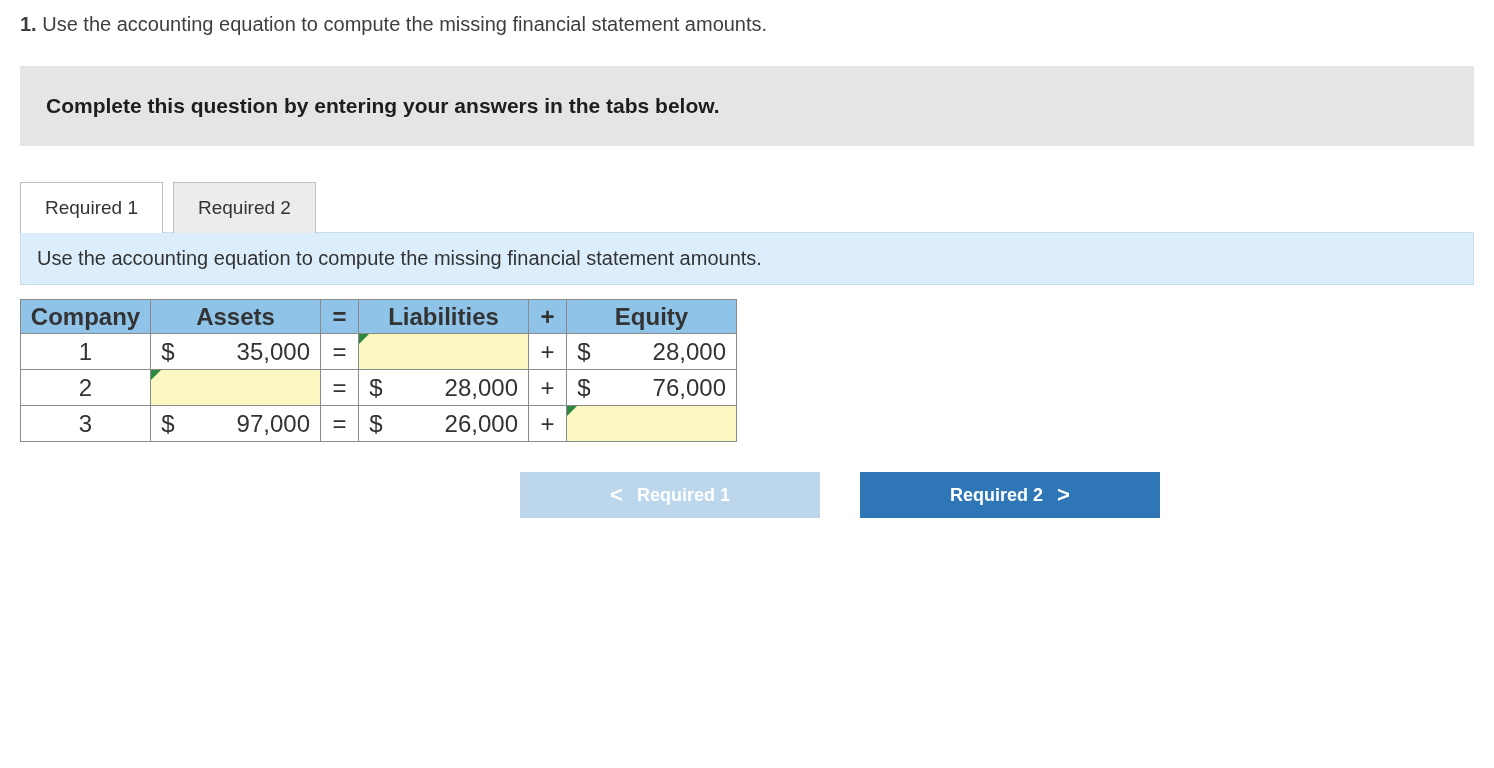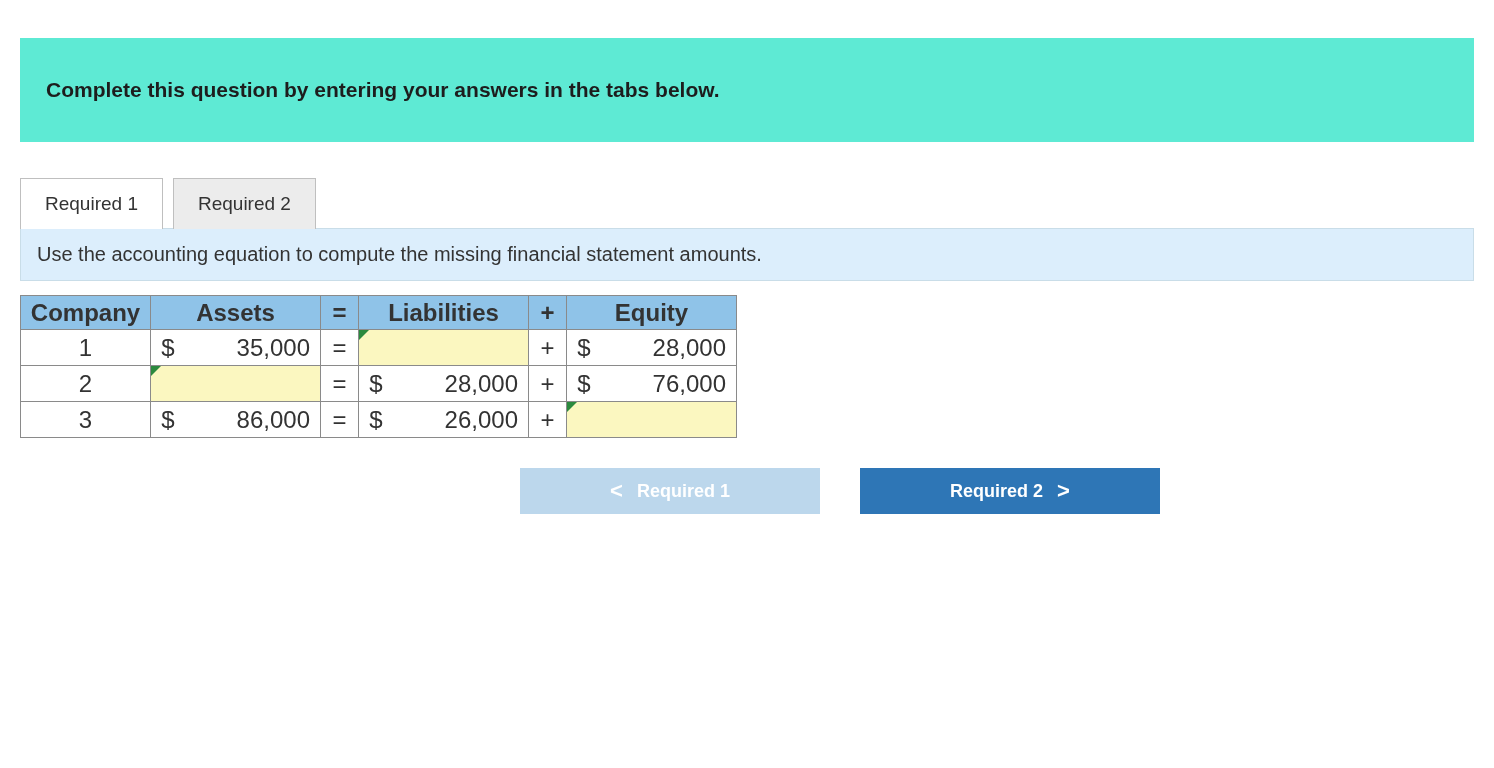--- a/index.html
+++ b/index.html
@@ -8,22 +8,22 @@
     padding: 10px 20px;
     font-family: Arial, Helvetica, sans-serif;
     color: #333;
     font-size: 20px;
     background: #fff;
   }
   .prompt-list { margin: 0 0 28px 0; }
   .prompt-line { line-height: 1.4; color: #3e3e3e; }
   .prompt-num { font-weight: 700; }
   .banner {
-    background: #5eead4;
-    padding: 40px 26px;
+    background: #e5e5e5;
+    padding: 28px 26px;
     font-weight: 700;
     font-size: 21px;
     color: #1d1d1d;
     margin-bottom: 36px;
   }
   .tabs { display: flex; margin-bottom: 0; }
   .tab {
     border: 1px solid #bfbfbf;
     border-bottom: none;
     background: #fff;
@@ -95,20 +95,23 @@
     border: none;
   }
   .nav-prev { background: #bcd7ec; color: #fff; }
   .nav-next { background: #2e76b6; color: #fff; }
   .chev { font-size: 22px; font-weight: 700; }
 </style>
 </head>
 <body>
 
 <div class="prompt-list">
+  <div class="prompt-line">
+    <span class="prompt-num">1.</span><span> Use the accounting equation to compute the missing financial statement amounts.</span>
+  </div>
 </div>
 
 <div class="banner">Complete this question by entering your answers in the tabs below.</div>
 
 <div class="tabs">
   <div class="tab">Required 1</div>
   <div class="tab inactive">Required 2</div>
 </div>
 
 <div class="subprompt">Use the accounting equation to compute the missing financial statement amounts.</div>
@@ -160,21 +163,21 @@
         <span class="money-val">76,000</span>
       </div>
     </td>
   </tr>
 
   <tr>
     <td class="col-company">3</td>
     <td class="col-money">
       <div class="money-cell">
         <span class="money-sym">$</span>
-        <span class="money-val">86,000</span>
+        <span class="money-val">97,000</span>
       </div>
     </td>
     <td class="col-op">=</td>
     <td class="col-money">
       <div class="money-cell">
         <span class="money-sym">$</span>
         <span class="money-val">26,000</span>
       </div>
     </td>
     <td class="col-op">+</td>

